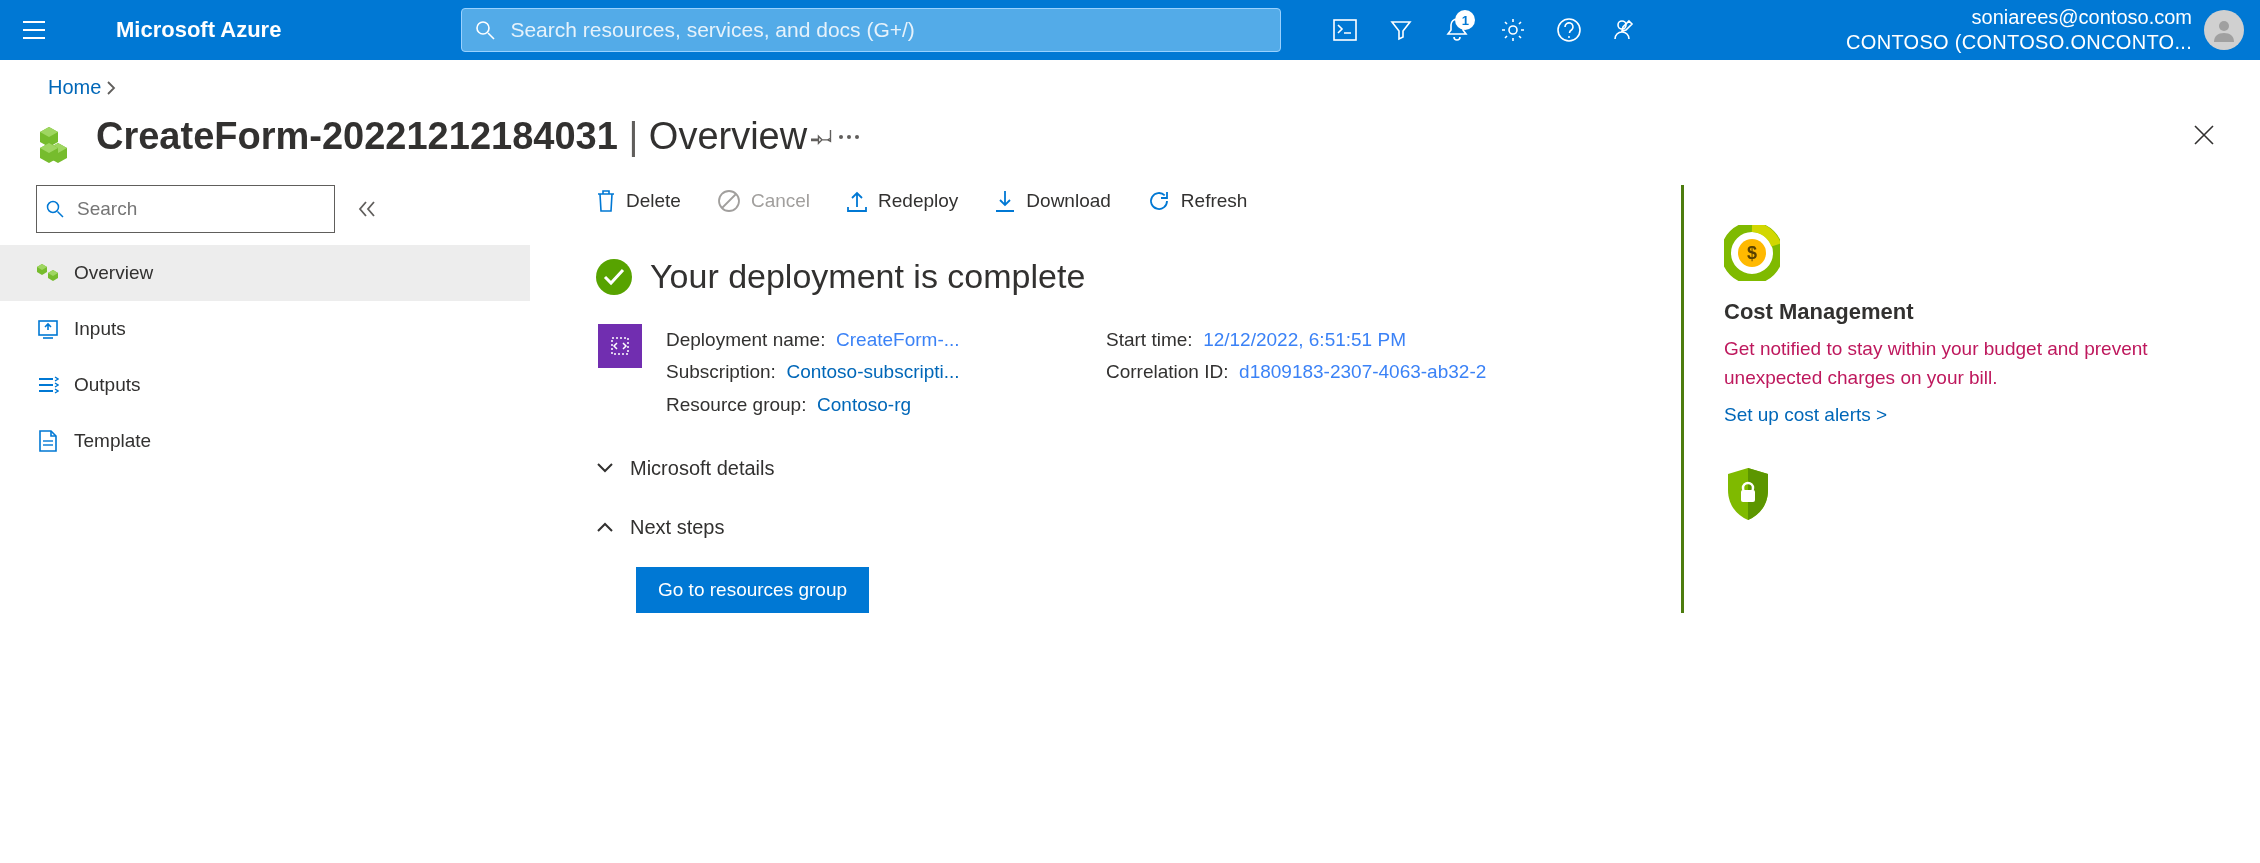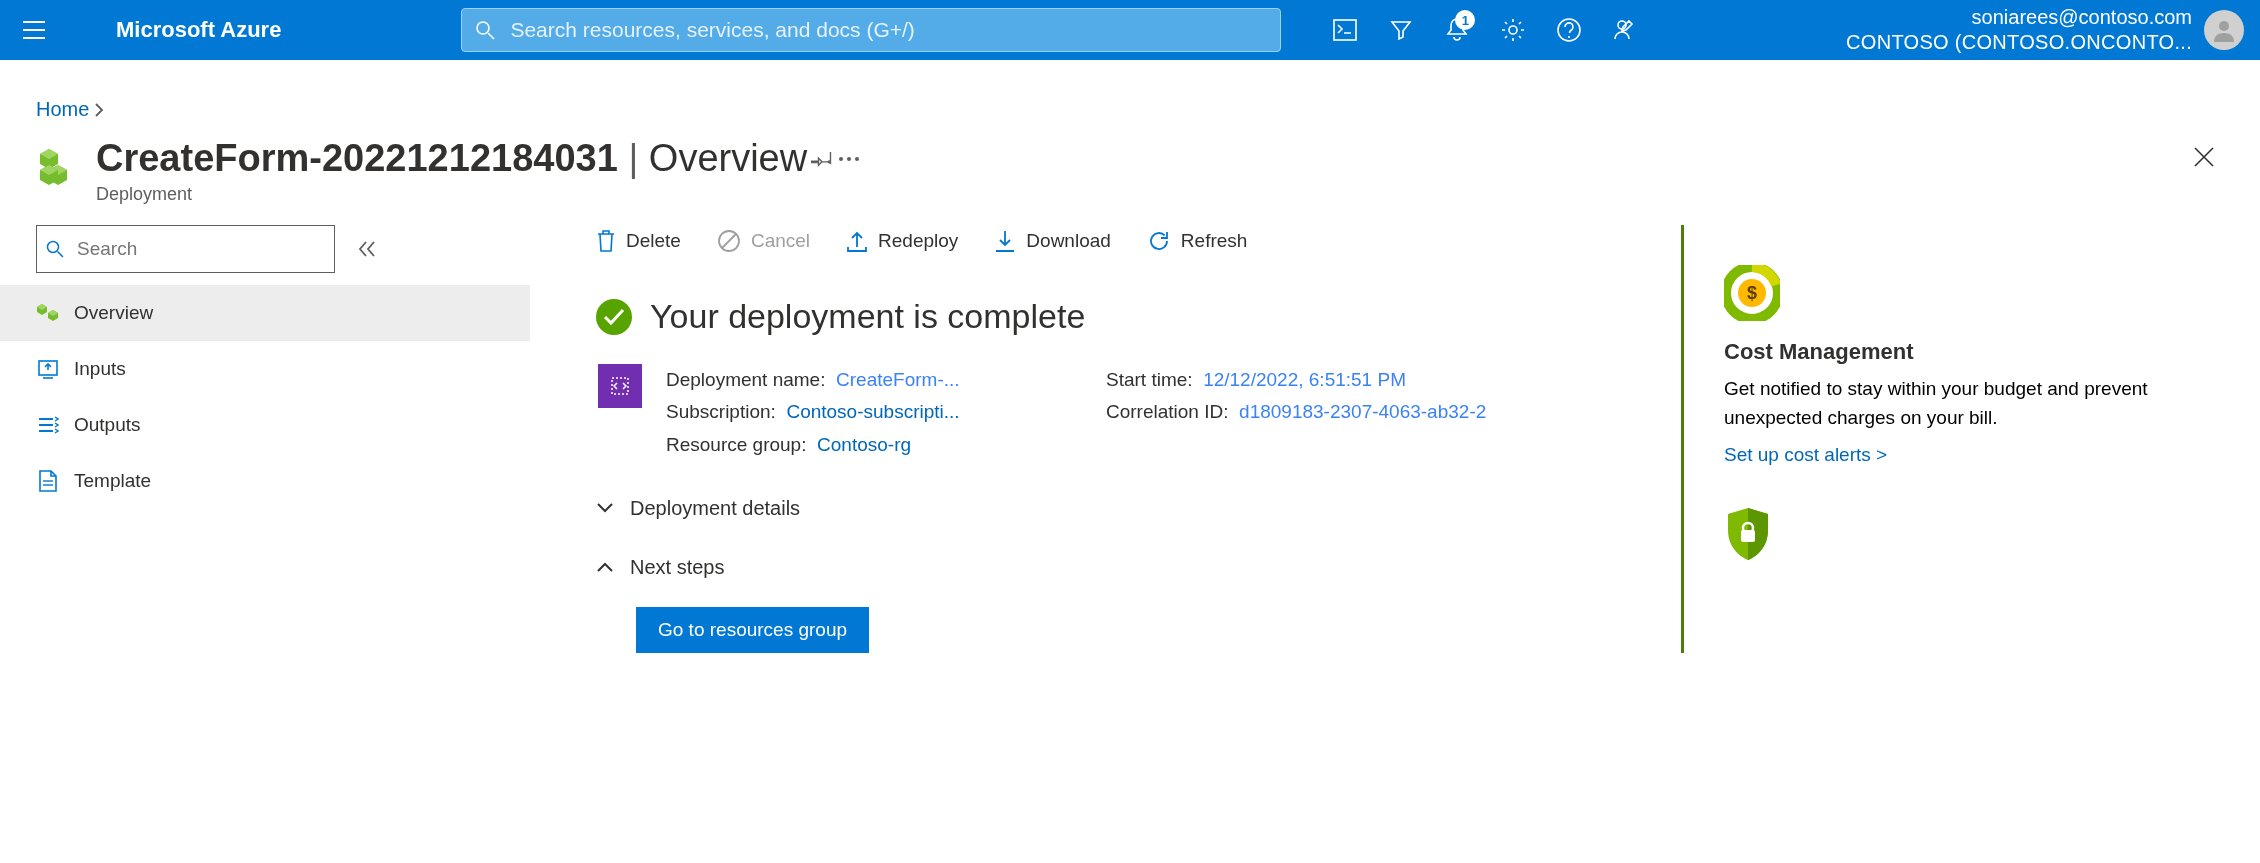--- a/index.html
+++ b/index.html
@@ -16,21 +16,21 @@
 .topbar-icons { display: flex; align-items: center; gap: 8px; margin-left: 40px; }
 .topbar-icon-btn { width: 48px; height: 48px; display: flex; align-items: center; justify-content: center; cursor: pointer; position: relative; }
 .notif-badge { position: absolute; top: 4px; right: 6px; background: #fff; color: #0078d4; font-size: 13px; font-weight: 600; border-radius: 50%; width: 20px; height: 20px; display: flex; align-items: center; justify-content: center; }
 .user-block { margin-left: auto; display: flex; align-items: center; gap: 12px; padding-right: 4px; }
 .user-text { text-align: right; line-height: 1.25; }
 .user-email { font-size: 20px; }
 .user-tenant { font-size: 20px; letter-spacing: 0.3px; }
 .avatar { width: 40px; height: 40px; border-radius: 50%; background: #d0d0d0; display: flex; align-items: center; justify-content: center; }
 
 
-.breadcrumb { padding: 16px 36px 8px; font-size: 20px; display: flex; align-items: center; gap: 4px; color: #0067b8; margin-top: 22px; }
+.breadcrumb { padding: 16px 48px 8px; font-size: 20px; display: flex; align-items: center; gap: 4px; color: #0067b8; }
 .breadcrumb a { color: #0067b8; text-decoration: none; cursor: pointer; }
 .chev { color: #605e5c; }
 
 
 .page-header { display: flex; align-items: flex-start; padding: 8px 36px 20px; }
 .resource-icon { margin-right: 16px; margin-top: 6px; }
 .title-block { flex: 1; }
 .title-line { display: flex; align-items: center; gap: 4px; }
 .title-text { font-size: 38px; font-weight: 600; color: #323130; }
 .title-sep { font-weight: 300; color: #605e5c; }
@@ -71,21 +71,21 @@
 .kv-label { color: #323130; }
 .kv-link { color: #0067b8; cursor: pointer; }
 .kv-val { color: #3b82f6; }
 .trunc { max-width: 230px; overflow: hidden; text-overflow: ellipsis; white-space: nowrap; display: inline-block; vertical-align: bottom; }
 .trunc2 { max-width: 340px; overflow: hidden; text-overflow: ellipsis; white-space: nowrap; display: inline-block; vertical-align: bottom; }
 
 .expander { display: flex; align-items: center; gap: 16px; font-size: 20px; margin-top: 36px; cursor: pointer; }
 .primary-btn { background: #0078d4; color: #fff; border: none; font-size: 19px; padding: 12px 22px; cursor: pointer; margin-top: 28px; margin-left: 40px; }
 
 .card-title { font-size: 22px; font-weight: 600; margin-top: 18px; }
-.card-text { font-size: 19px; color: #000000; margin-top: 10px; line-height: 1.5; }
+.card-text { font-size: 19px; color: #be185d; margin-top: 10px; line-height: 1.5; }
 .card-link { color: #0067b8; font-size: 19px; margin-top: 12px; display: inline-block; cursor: pointer; }
 .cost-icon { width: 56px; height: 56px; }
 .shield-icon { margin-top: 40px; }
 
 svg { display: block; }
 </style>
 </head>
 <body>
 
 <div class="topbar">
@@ -191,21 +191,20 @@
           </svg>
       </span>
       <span class="more-btn">
         <svg width="24" height="8" viewBox="0 0 24 8">
             <circle cx="4" cy="4" r="2" fill="#605e5c"></circle>
             <circle cx="12" cy="4" r="2" fill="#605e5c"></circle>
             <circle cx="20" cy="4" r="2" fill="#605e5c"></circle>
           </svg>
       </span>
     </div>
-    <div class="subtitle">Deployment</div>
   </div>
   <div class="close-btn">
     <svg width="24" height="24" viewBox="0 0 24 24">
         <path d="M3 3l18 18M21 3L3 21" stroke="#323130" stroke-width="1.6"></path>
       </svg>
   </div>
 </div>
 
 <div class="body">
 
@@ -346,21 +345,21 @@
             <div><span class="kv-label">Correlation ID:</span>&nbsp; <span class="kv-val trunc2">d1809183-2307-4063-ab32-2</span></div>
           </div>
         </div>
       </div>
 
       
       <div class="expander">
         <svg width="18" height="12" viewBox="0 0 18 12">
             <path d="M2 2l7 7 7-7" stroke="#323130" stroke-width="2" fill="none"></path>
           </svg>
-        <span>Deployment details</span>
+        <span>Microsoft details</span>
       </div>
       <div class="expander">
         <svg width="18" height="12" viewBox="0 0 18 12">
             <path d="M2 10l7-7 7 7" stroke="#323130" stroke-width="2" fill="none"></path>
           </svg>
         <span>Next steps</span>
       </div>
 
       <button class="primary-btn">Go to resources group</button>
     </div>

